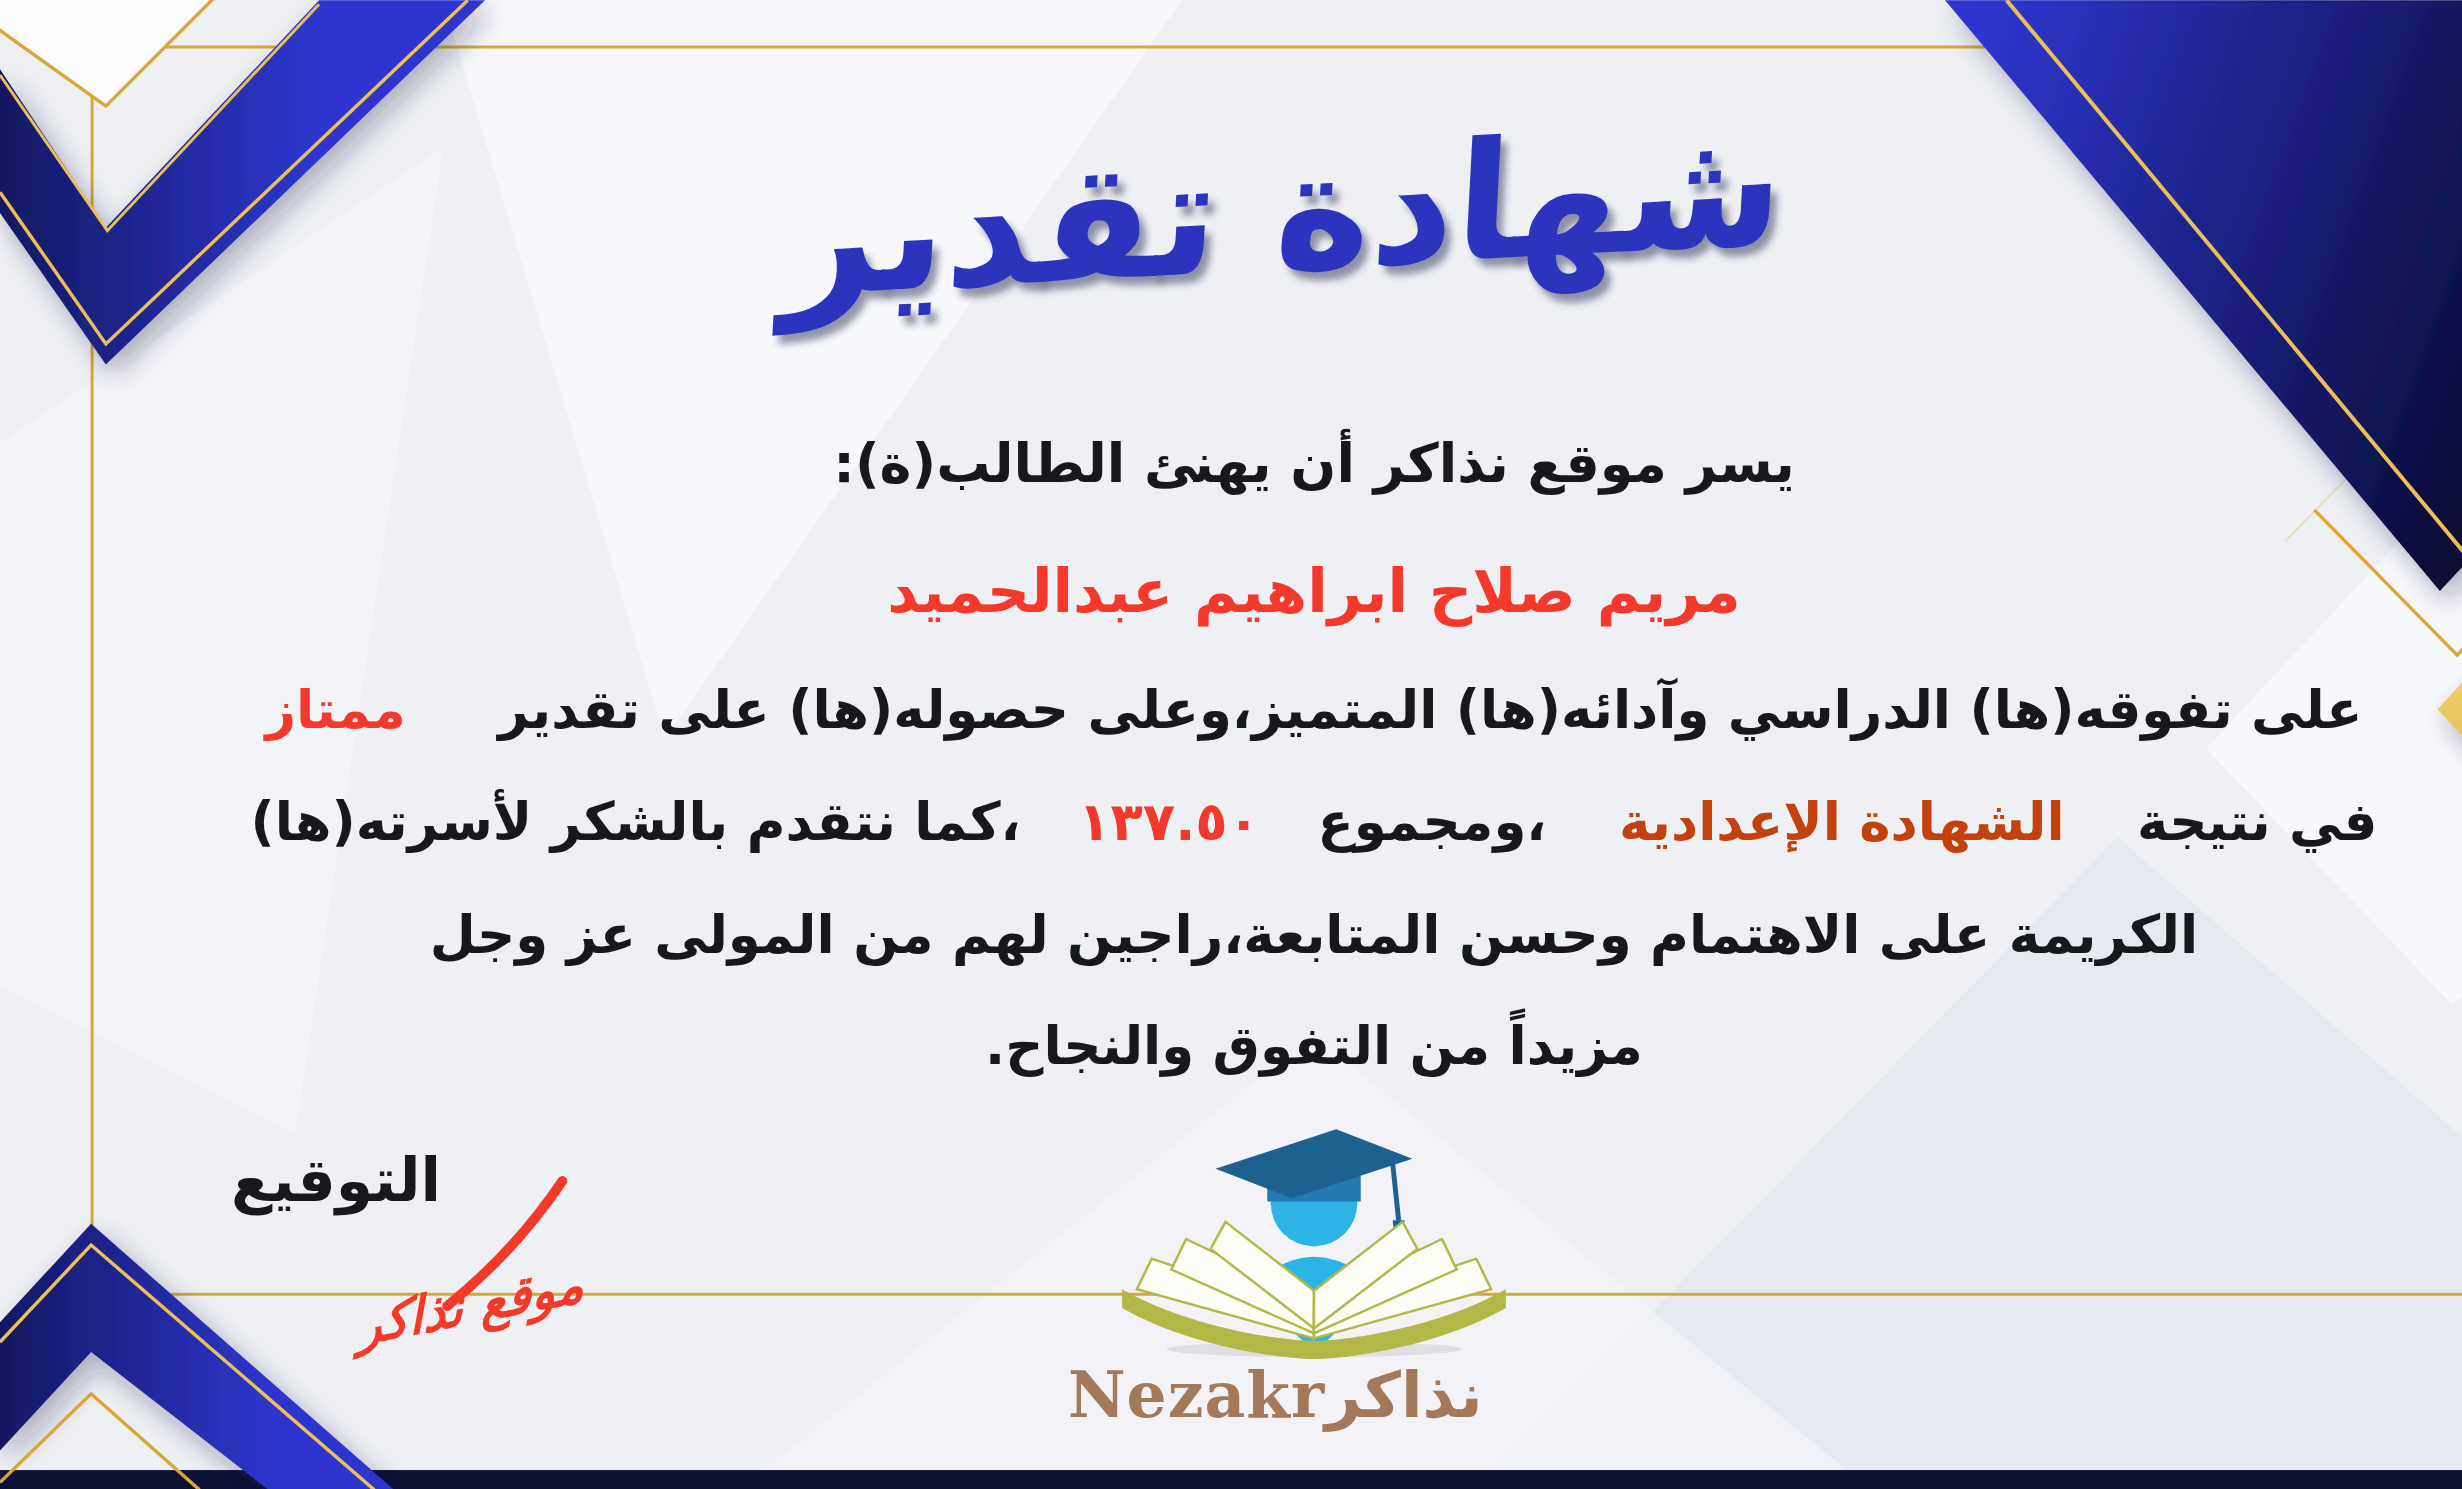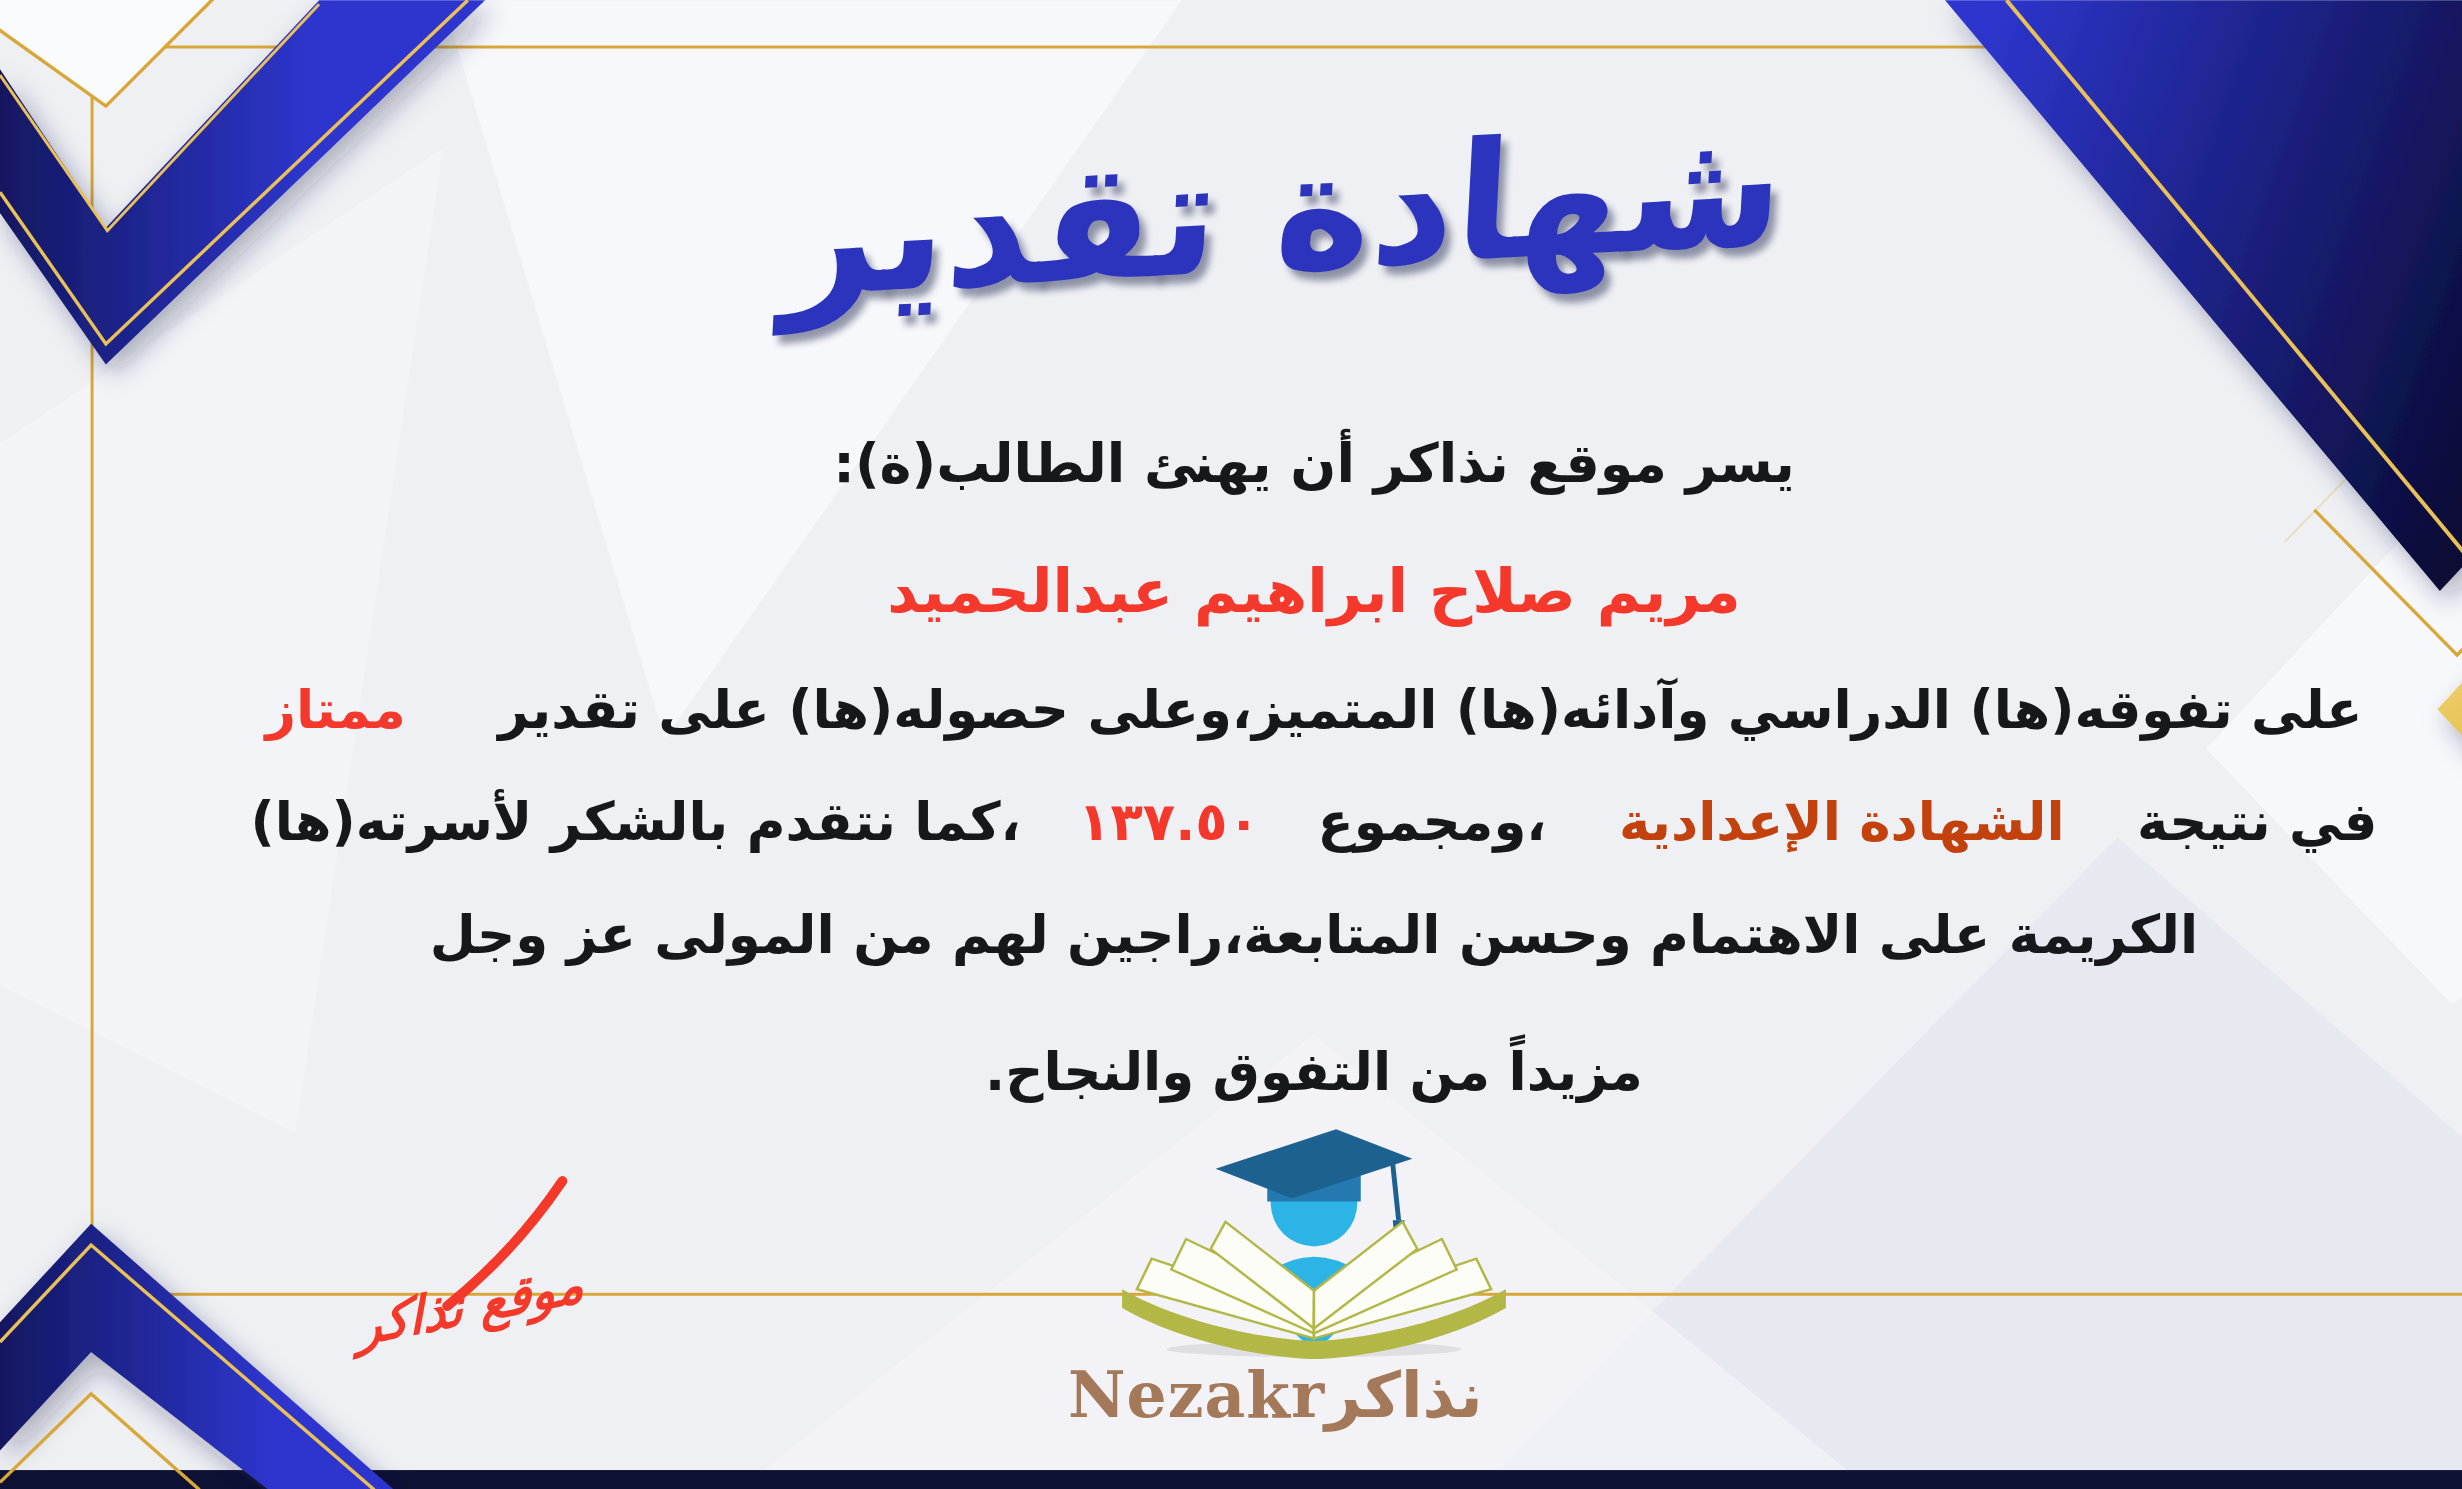--- a/index.html
+++ b/index.html
@@ -25,21 +25,21 @@
     font-size:163px;
     color:#2c34bd;
     transform:translateX(-53%) rotate(-3deg) skewX(-6deg);
     text-shadow:6.9px 8.9px 7.9px rgba(25,30,70,0.45);
   }
   .l1{top:432px;font-size:54px;}
   .name{top:556px;font-size:60px;color:#f4392c;}
   .l3{top:679px;font-size:53px;}
   .l4{top:791px;font-size:53px;}
   .l5{top:904px;font-size:53px;}
-  .l6{top:1015px;font-size:53px;margin-top:26px;}
+  .l6{top:1015px;font-size:53px;}
   .grade{color:#f4392c;margin-right:74px;}
   .examname{color:#c2410c;margin:0 54px;}
   .score{color:#f4392c;margin:0 39px;}
   .sig-label{
     position:absolute;left:231px;top:1145px;
     font-size:60px;font-weight:bold;color:#17181c;white-space:nowrap;
   }
   .sig-script{
     position:absolute;left:355px;top:1276px;
     font-size:51px;font-style:italic;font-weight:bold;
@@ -134,20 +134,21 @@
     <span class="examname">الشهادة الإعدادية</span>
     <span>،ومجموع</span>
     <span class="score">١٣٧.٥٠</span>
     <span>،كما نتقدم بالشكر لأسرته(ها)</span>
   </div>
 
   <div class="txt l5" dir="rtl">الكريمة على الاهتمام وحسن المتابعة،راجين لهم من المولى عز وجل</div>
 
   <div class="txt l6" dir="rtl">مزيداً من التفوق والنجاح.</div>
 
+  <div class="sig-label" dir="rtl">التوقيع</div>
   <div class="sig-script" dir="rtl">موقع نذاكر</div>
 
   <div class="logo">
     <svg class="logo-icon" width="492" height="246" viewBox="0 0 1000 500" aria-hidden="true">
       <ellipse cx="500" cy="472" rx="300" ry="16" fill="rgba(0,0,0,0.08)"></ellipse>
 
       <circle cx="500" cy="175" r="88" fill="#2cb4e6"></circle>
       <polygon points="405,95 595,95 595,172 405,172" fill="#2379b0"></polygon>
       <polygon points="300,105 545,25 700,85 455,165" fill="#1d6191"></polygon>
       <path d="M660,95 L672,210" stroke="#1d6191" stroke-width="10" fill="none"></path>

